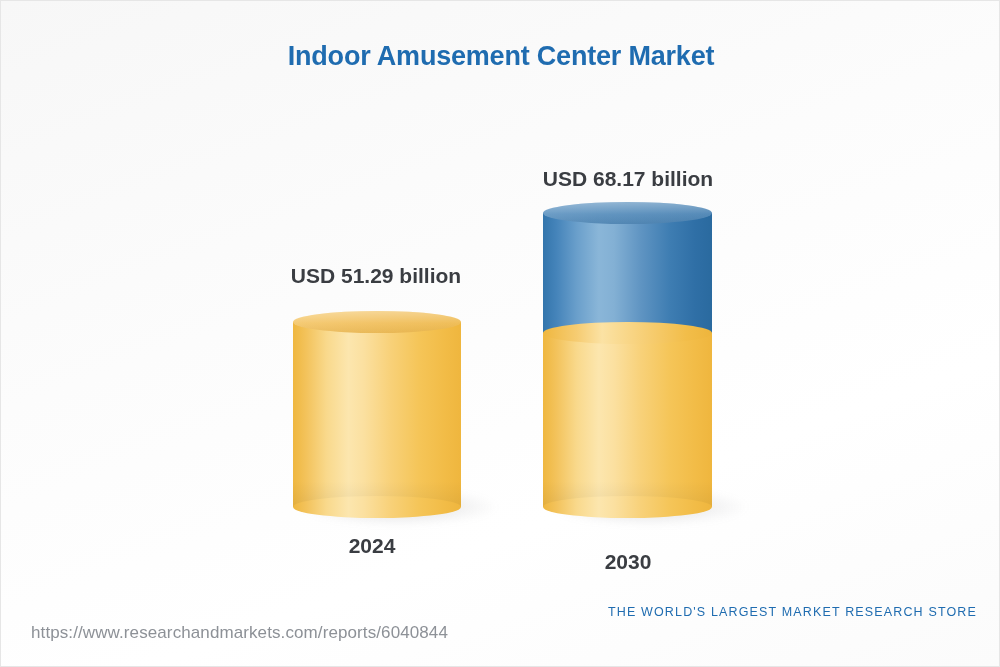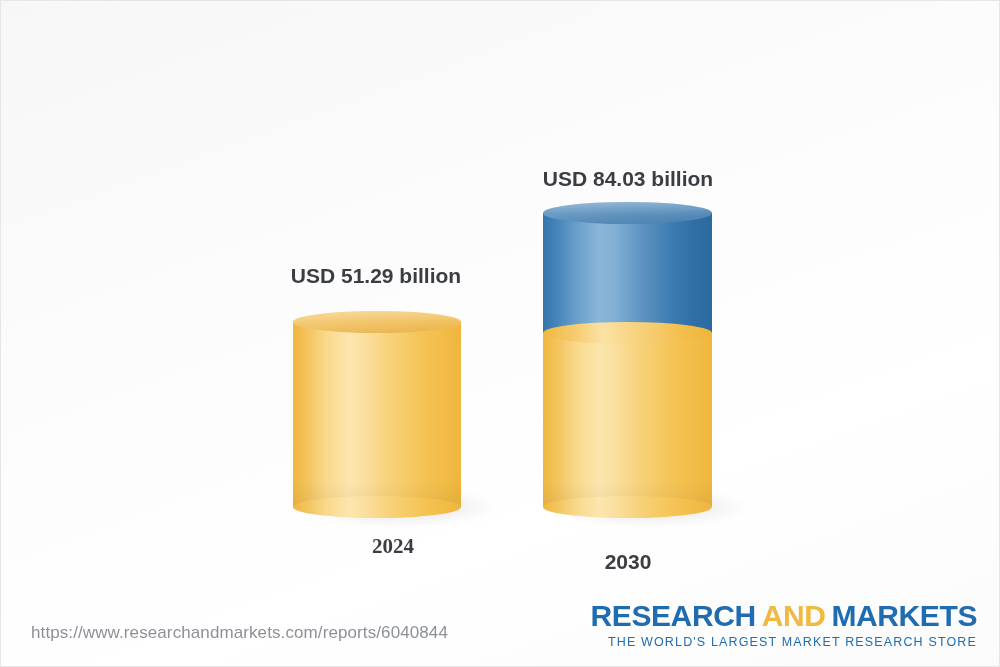--- a/index.html
+++ b/index.html
@@ -186,45 +186,46 @@
     color: #1f6cb0;
     letter-spacing: 1.15px;
     white-space: nowrap;
   }
 </style>
 </head>
 <body>
 
 <div id="canvas">
 
+  <div id="title">Indoor Amusement Center Market</div>
 
   <div id="plot">
 
     <div class="bar-group">
 
       <div class="value-label" style="left:255px; top:263px; width:240px;">USD 51.29 billion</div>
 
       <div class="cyl-shadow" style="left:300px; top:487px; width:196px; height:38px;"></div>
 
       <div class="cyl-body body-yellow" style="left:292px; top:321px; width:168px; height:185px;">
         <div class="body-bottom-shade"></div>
       </div>
 
       <div class="cyl-cap body-yellow" style="left:292px; top:495px; width:168px; height:22px;"></div>
 
       <div class="cyl-cap cap-yellow" style="left:292px; top:310px; width:168px; height:22px;">
         <div class="cap-sheen" style="left:0; top:0; width:168px; height:22px;"></div>
       </div>
 
-      <div class="cat-label" style="left:292px; top:533px; width:200px;font-family:Liberation Serif, serif;">2024</div>
+      <div class="cat-label" style="left:271px; top:533px; width:200px;">2024</div>
     </div>
 
     <div class="bar-group">
 
-      <div class="value-label" style="left:505px; top:166px; width:244px;">USD 84.03 billion</div>
+      <div class="value-label" style="left:505px; top:166px; width:244px;">USD 68.17 billion</div>
 
       <div class="cyl-shadow" style="left:550px; top:487px; width:196px; height:38px;"></div>
 
       <div class="cyl-body body-yellow" style="left:542px; top:332px; width:169px; height:174px;">
         <div class="body-bottom-shade"></div>
       </div>
 
       <div class="cyl-cap body-yellow" style="left:542px; top:495px; width:169px; height:22px;"></div>
 
       <div class="cyl-body body-blue" style="left:542px; top:212px; width:169px; height:120px;"></div>
@@ -236,17 +237,16 @@
       </div>
 
       <div class="cat-label" style="left:527px; top:549px; width:200px;">2030</div>
     </div>
 
   </div>
 
   <div id="footer-url">https://www.researchandmarkets.com/reports/6040844</div>
 
   <div id="logo">
-    <div id="logo-wordmark"><span>RESEARCH</span><span id="logo-and" style="margin:0 6px;">AND</span><span>MARKETS</span></div>
     <div id="logo-tagline">THE WORLD'S LARGEST MARKET RESEARCH STORE</div>
   </div>
 
 </div>
 
 </body></html>

